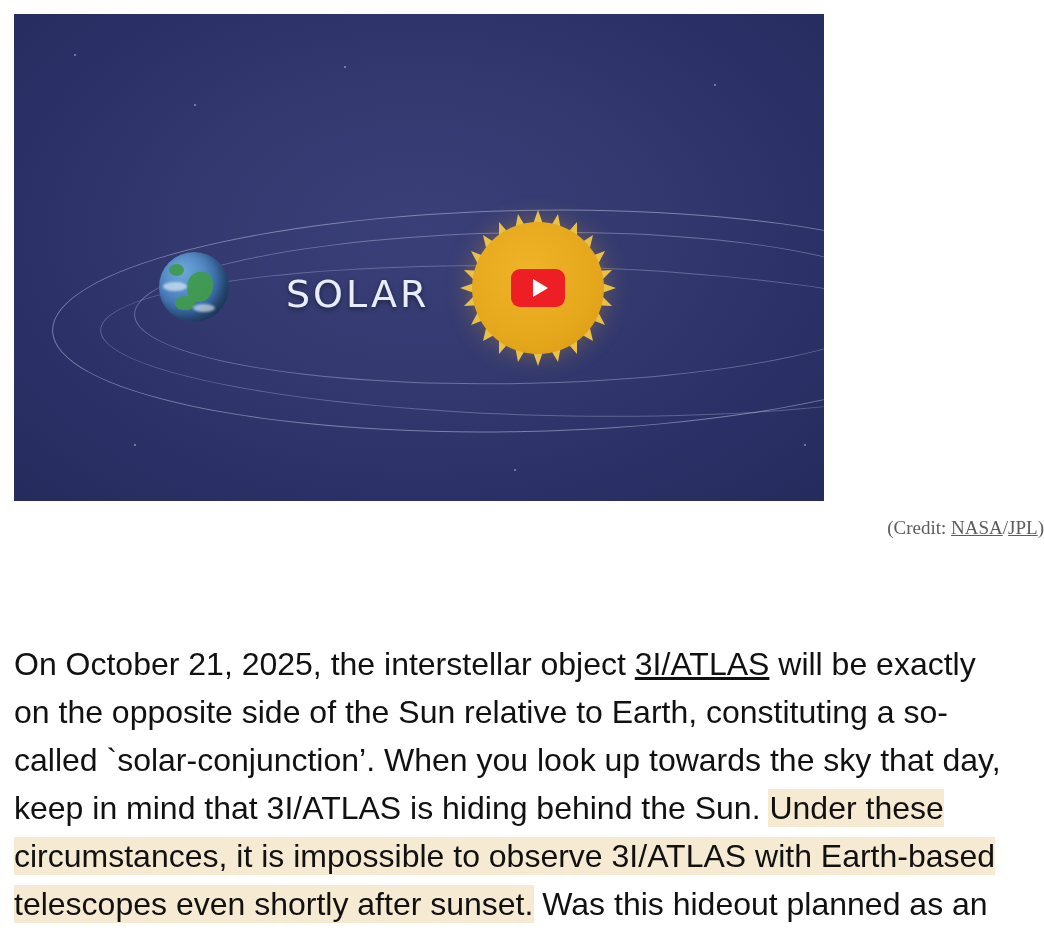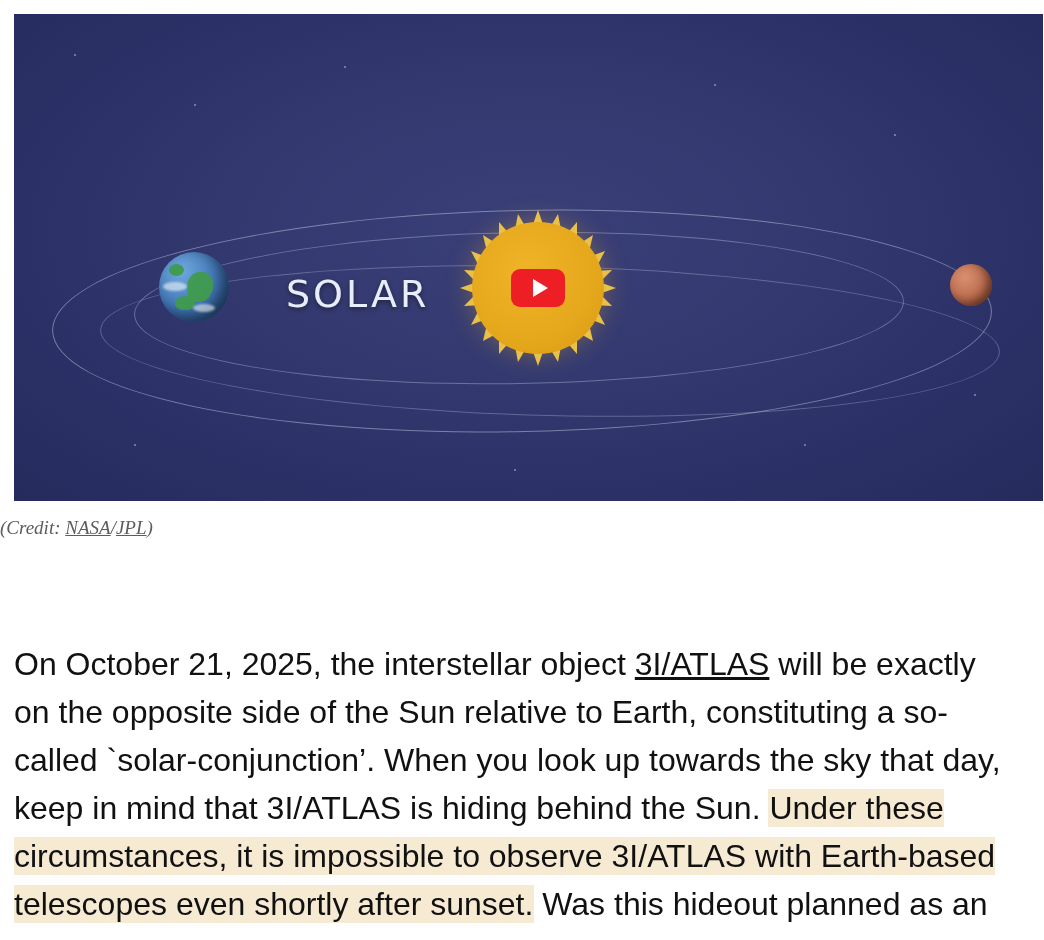--- a/index.html
+++ b/index.html
@@ -20,21 +20,21 @@
     width: 1044px;
     height: 940px;
     background: #ffffff;
   }
 
   
   .figure {
     position: absolute;
     left: 14px;
     top: 14px;
-    width: 1029px;
+    width: 810px;
     height: 487px;
     overflow: hidden;
     background: #2c3166;
   }
 
   .space {
     position: absolute;
     inset: 0;
     background:
       radial-gradient(ellipse at 50% 45%, #3a3f78 0%, #343a70 38%, #2b3066 70%, #262b5e 100%);
@@ -184,25 +184,24 @@
   }
   .fig-word-left { left: 272px; top: 258px; }
   .fig-word-right { left: 616px; top: 258px; }
 
   
   .caption {
     position: absolute;
     left: 0;
     top: 517px;
     width: 1044px;
-    text-align: left;
+    text-align: right;
     font-family: "Liberation Serif", serif;
     font-size: 19px;
     color: #5c5c5c;
-    font-style: italic;
   }
   .caption a {
     color: #5c5c5c;
     text-decoration: underline;
   }
 
   
   .body-text {
     position: absolute;
     left: 14px;

